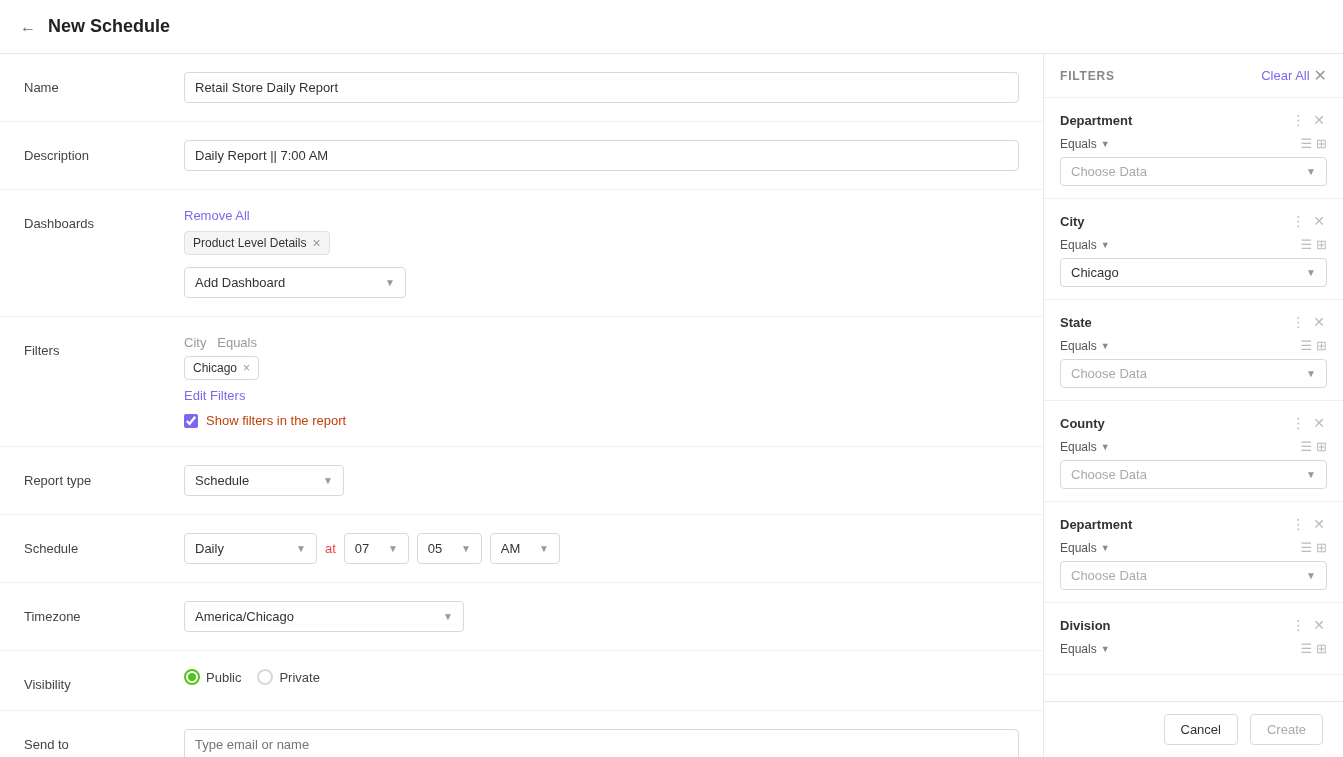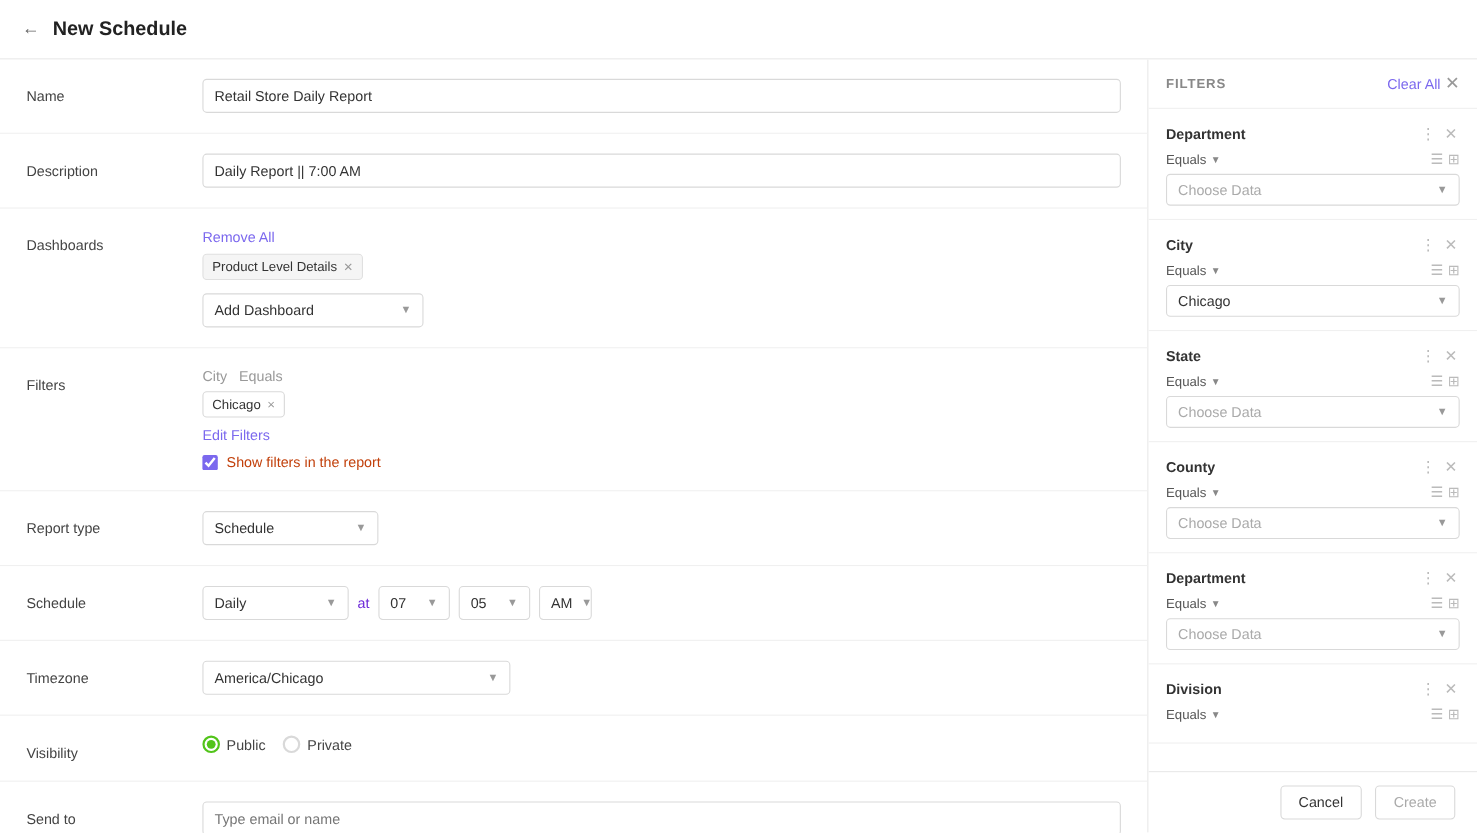--- a/index.html
+++ b/index.html
@@ -32,41 +32,41 @@
       width: 100%;
     }
 
     .name-input { width: 200px; }
     .description-input { width: 100%; }
 
     
     .remove-all-btn { color: #7b68ee; background: none; border: none; cursor: pointer; font-size: 13px; margin-bottom: 8px; display: block; }
     .tag { display: inline-flex; align-items: center; background: #f5f5f5; border: 1px solid #e0e0e0; border-radius: 4px; padding: 4px 8px; font-size: 12px; color: #333; gap: 6px; margin-bottom: 8px; }
     .tag-remove { cursor: pointer; color: #999; font-size: 14px; line-height: 1; }
-    .add-dashboard-select { width: 201px; border: 1px solid #d9d9d9; border-radius: 4px; padding: 7px 10px; font-size: 13px; color: #aaa; background: #fff; cursor: pointer; display: flex; align-items: center; justify-content: space-between; }
+    .add-dashboard-select { width: 222px; border: 1px solid #d9d9d9; border-radius: 4px; padding: 7px 10px; font-size: 13px; color: #aaa; background: #fff; cursor: pointer; display: flex; align-items: center; justify-content: space-between; }
 
     
     .filter-info { font-size: 13px; color: #555; margin-bottom: 6px; }
     .filter-info span { color: #999; }
     .filter-tag { display: inline-flex; align-items: center; background: #fff; border: 1px solid #d9d9d9; border-radius: 4px; padding: 4px 8px; font-size: 12px; gap: 6px; margin-bottom: 8px; }
     .filter-tag-remove { cursor: pointer; color: #999; }
     .edit-filters-btn { color: #7b68ee; background: none; border: none; cursor: pointer; font-size: 13px; display: block; margin-bottom: 10px; }
     .checkbox-row { display: flex; align-items: center; gap: 8px; }
     .checkbox-row input[type="checkbox"] { accent-color: #7b68ee; width: 14px; height: 14px; }
     .checkbox-label { font-size: 13px; color: #c2410c; }
 
     
     .select-box { border: 1px solid #d9d9d9; border-radius: 4px; padding: 7px 10px; font-size: 13px; color: #333; background: #fff; cursor: pointer; display: inline-flex; align-items: center; justify-content: space-between; gap: 8px; }
     .select-box .chevron { color: #999; font-size: 10px; }
     .schedule-row { display: flex; align-items: center; gap: 8px; flex-wrap: wrap; }
     .schedule-daily { width: 133px; }
-    .schedule-at { color: #6d28d9; font-size: 13px; }
+    .schedule-at { color: #ef4444; font-size: 13px; }
     .schedule-hour { width: 65px; }
     .schedule-min { width: 65px; }
-    .schedule-ampm { width: 48px; }
+    .schedule-ampm { width: 70px; }
 
     
     .timezone-select { width: 280px; }
 
     
     .visibility-row { display: flex; align-items: center; gap: 16px; }
     .radio-item { display: flex; align-items: center; gap: 6px; font-size: 13px; color: #444; cursor: pointer; }
     .radio-circle { width: 16px; height: 16px; border-radius: 50%; border: 2px solid #d9d9d9; display: flex; align-items: center; justify-content: center; }
     .radio-circle.selected { border-color: #52c41a; }
     .radio-circle.selected::after { content: ''; width: 8px; height: 8px; border-radius: 50%; background: #52c41a; }

